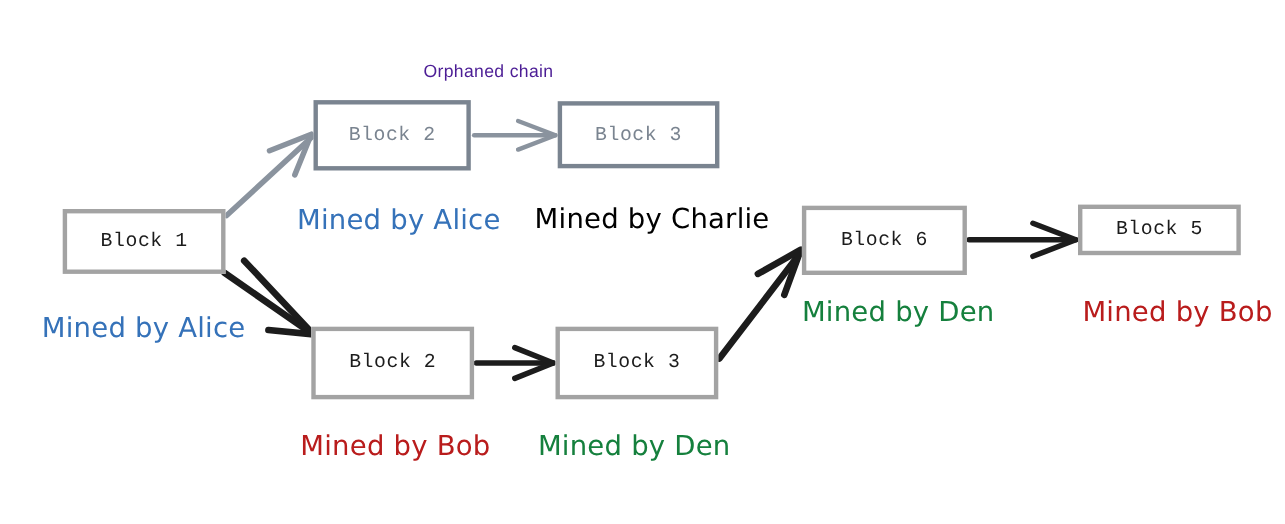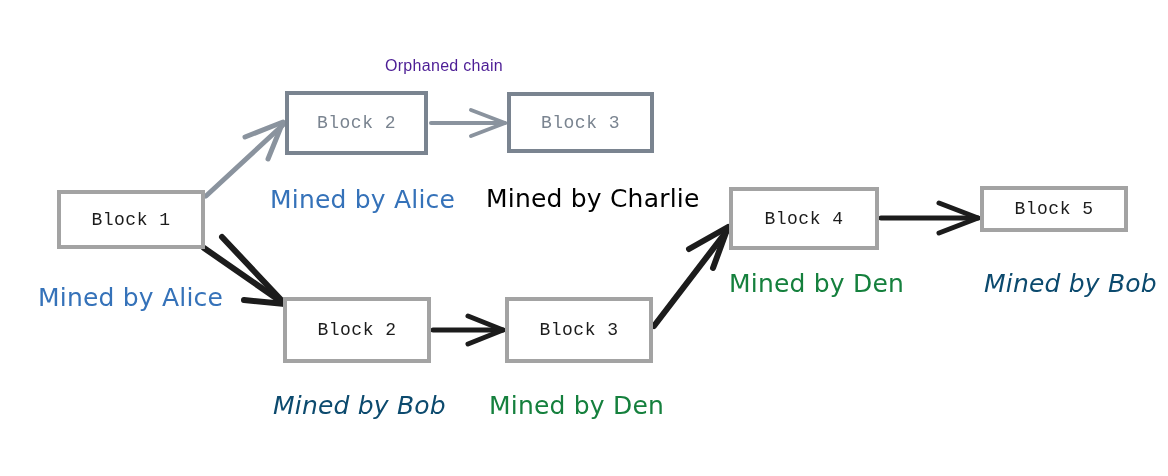--- a/index.html
+++ b/index.html
@@ -54,21 +54,21 @@
   }
   .caption {
     position: absolute;
     font-size: 25px;
     white-space: nowrap;
     font-family: "DejaVu Sans", sans-serif;
     letter-spacing: 0.2px;
   }
   .caption.blue   { color: #3572b9; }
   .caption.green  { color: #000000; }
-  .caption.orange { color: #0c4a6e; font-style: italic; }
+  .caption.orange { color: #b91c1c; }
   .caption.red    { color: #15803d; }
   .chain-title {
     position: absolute;
     font-size: 16px;
     color: #4c1d95;
     white-space: nowrap;
     letter-spacing: 0.3px;
     font-family: Liberation Sans, sans-serif;
   }
 </style>
@@ -128,21 +128,21 @@
 
   <div class="block dark" style="left:283px; top:297px; width:148px; height:66px;">
     <span class="block-label">Block 2</span>
   </div>
 
   <div class="block dark" style="left:505px; top:297px; width:148px; height:66px;">
     <span class="block-label">Block 3</span>
   </div>
 
   <div class="block dark" style="left:729px; top:187px; width:150px; height:63px;">
-    <span class="block-label">Block 4</span>
+    <span class="block-label">Block 6</span>
   </div>
 
   <div class="block dark" style="left:980px; top:186px; width:148px; height:46px;">
     <span class="block-label">Block 5</span>
   </div>
 
   <div class="caption blue" style="left:38px; top:283px;">Mined by Alice</div>
 
   <div class="caption blue" style="left:270px; top:185px;">Mined by Alice</div>
 

